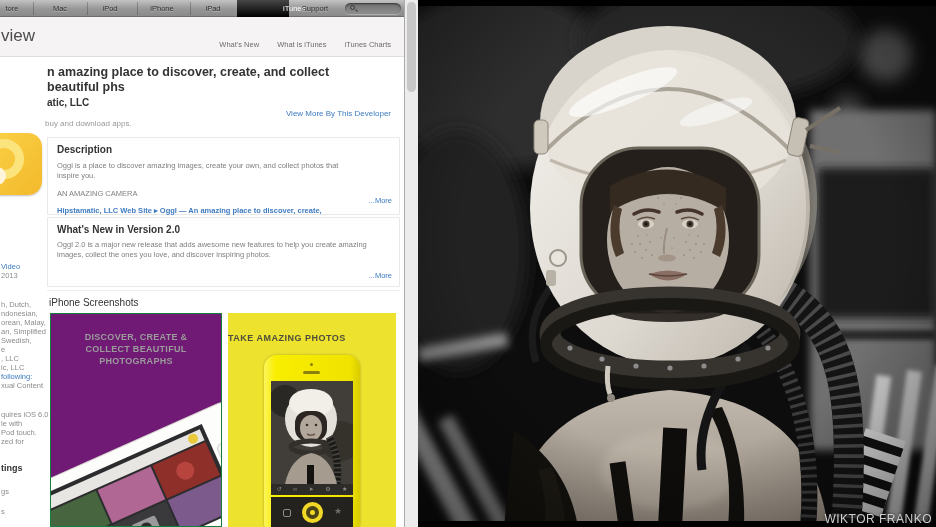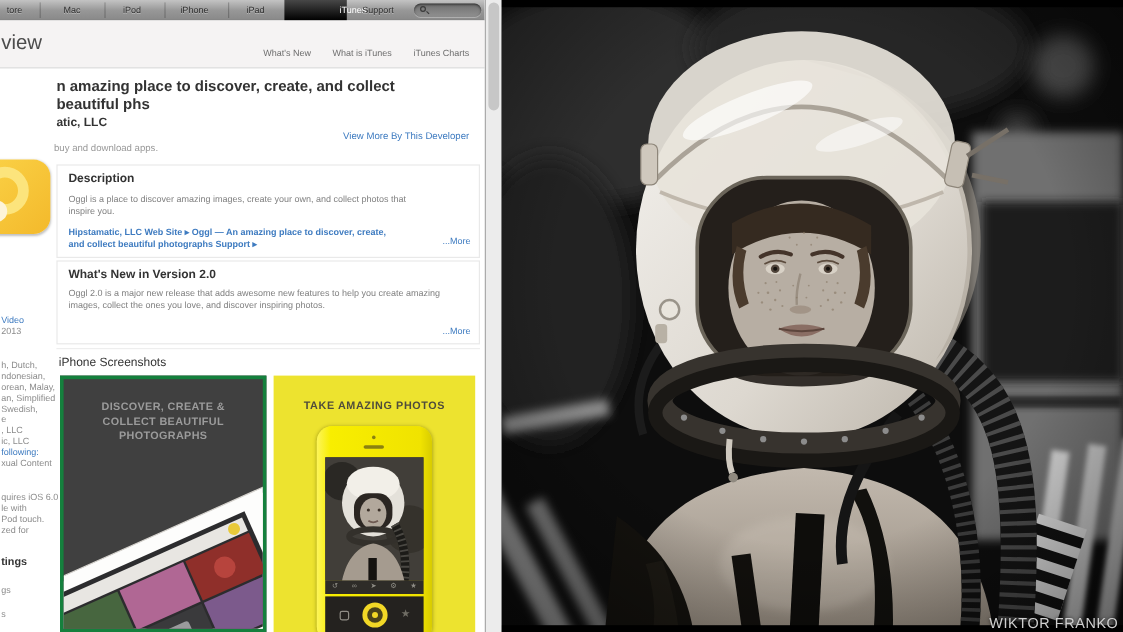--- a/index.html
+++ b/index.html
@@ -58,24 +58,24 @@
   .desc-body { margin-top:6px; width:300px; }
   .caps-line { margin-top:8px; font-size:7.5px; color:#808080; }
   .links-line { margin-top:8px; width:275px; font-size:7.5px; line-height:10px; color:#3e7bc0; font-weight:bold; }
   .wn-panel { top:160px; height:70px; padding:6px 9px; }
   .wn-body { margin-top:5px; width:330px; }
 
   .shots-head { position:absolute; left:2px; top:240px; font-size:10px; font-weight:normal; color:#333; }
   .shots-rule { position:absolute; left:0; top:233px; width:353px; height:1px; background:#eee; }
 
   .card { position:absolute; top:256px; height:214px; overflow:hidden; }
-  .card-white { left:3px; width:172px; background:#404040; border:3px solid #15803d; }
+  .card-white { left:3px; width:172px; background:#701a75; border:1px solid #15803d; }
   .card-yellow { left:181px; width:168px; background:#ede32f; }
   .card-cap { margin-top:17px; text-align:center; font-size:9px; font-weight:bold; color:#9b9b9b; line-height:12px; letter-spacing:.3px; }
-  .card-cap-y { margin-top:20px; text-align:center; font-size:9px; font-weight:bold; color:#4f4c3c; letter-spacing:.5px; }
+  .card-cap-y { margin-top:20px; text-align:left; font-size:9px; font-weight:bold; color:#4f4c3c; letter-spacing:.5px; }
 
   
   .mini-phone { position:absolute; left:36px; top:42px; width:96px; height:180px; border-radius:13px;
     background:linear-gradient(90deg,#fdf55a 0%,#f8ee00 12%,#f0e300 90%,#d8cc00 100%);
     box-shadow:0 0 3px rgba(90,85,0,.4); }
   .cam-dot { position:absolute; left:46px; top:8px; width:3px; height:3px; border-radius:50%; background:#8a8110; }
   .speaker { position:absolute; left:39px; top:16px; width:17px; height:3px; border-radius:2px; background:#8a8110; }
   .mini-screen { position:absolute; left:7px; top:26px; width:82px; height:103px; background:#383531; overflow:hidden; }
   .mini-toolbar { position:absolute; left:7px; top:129px; width:82px; height:11px; background:#2e2c28;
     display:flex; align-items:center; justify-content:space-around; }
@@ -155,20 +155,21 @@
 
     <div class="abs main-col">
       <div class="app-title">n amazing place to discover, create, and collect beautiful phs</div>
       <div class="dev-name">atic, LLC</div>
       <div class="view-more">View More By This Developer</div>
       <div class="buy-line">buy and download apps.</div>
 
       <div class="panel desc-panel">
         <h3>Description</h3>
         <div class="body desc-body">Oggl is a place to discover amazing images, create your own, and collect photos that inspire you.</div>
+        <div class="caps-line">AN AMAZING CAMERA</div>
         <div class="links-line">
           <span>Hipstamatic, LLC Web Site ▸</span>
           <span>Oggl — An amazing place to discover, create, and collect beautiful photographs Support ▸</span>
         </div>
         <div class="more-link" style="top:58px;">...More</div>
       </div>
 
       <div class="panel wn-panel">
         <h3>What's New in Version 2.0</h3>
         <div class="body wn-body">Oggl 2.0 is a major new release that adds awesome new features to help you create amazing images, collect the ones you love, and discover inspiring photos.</div>

